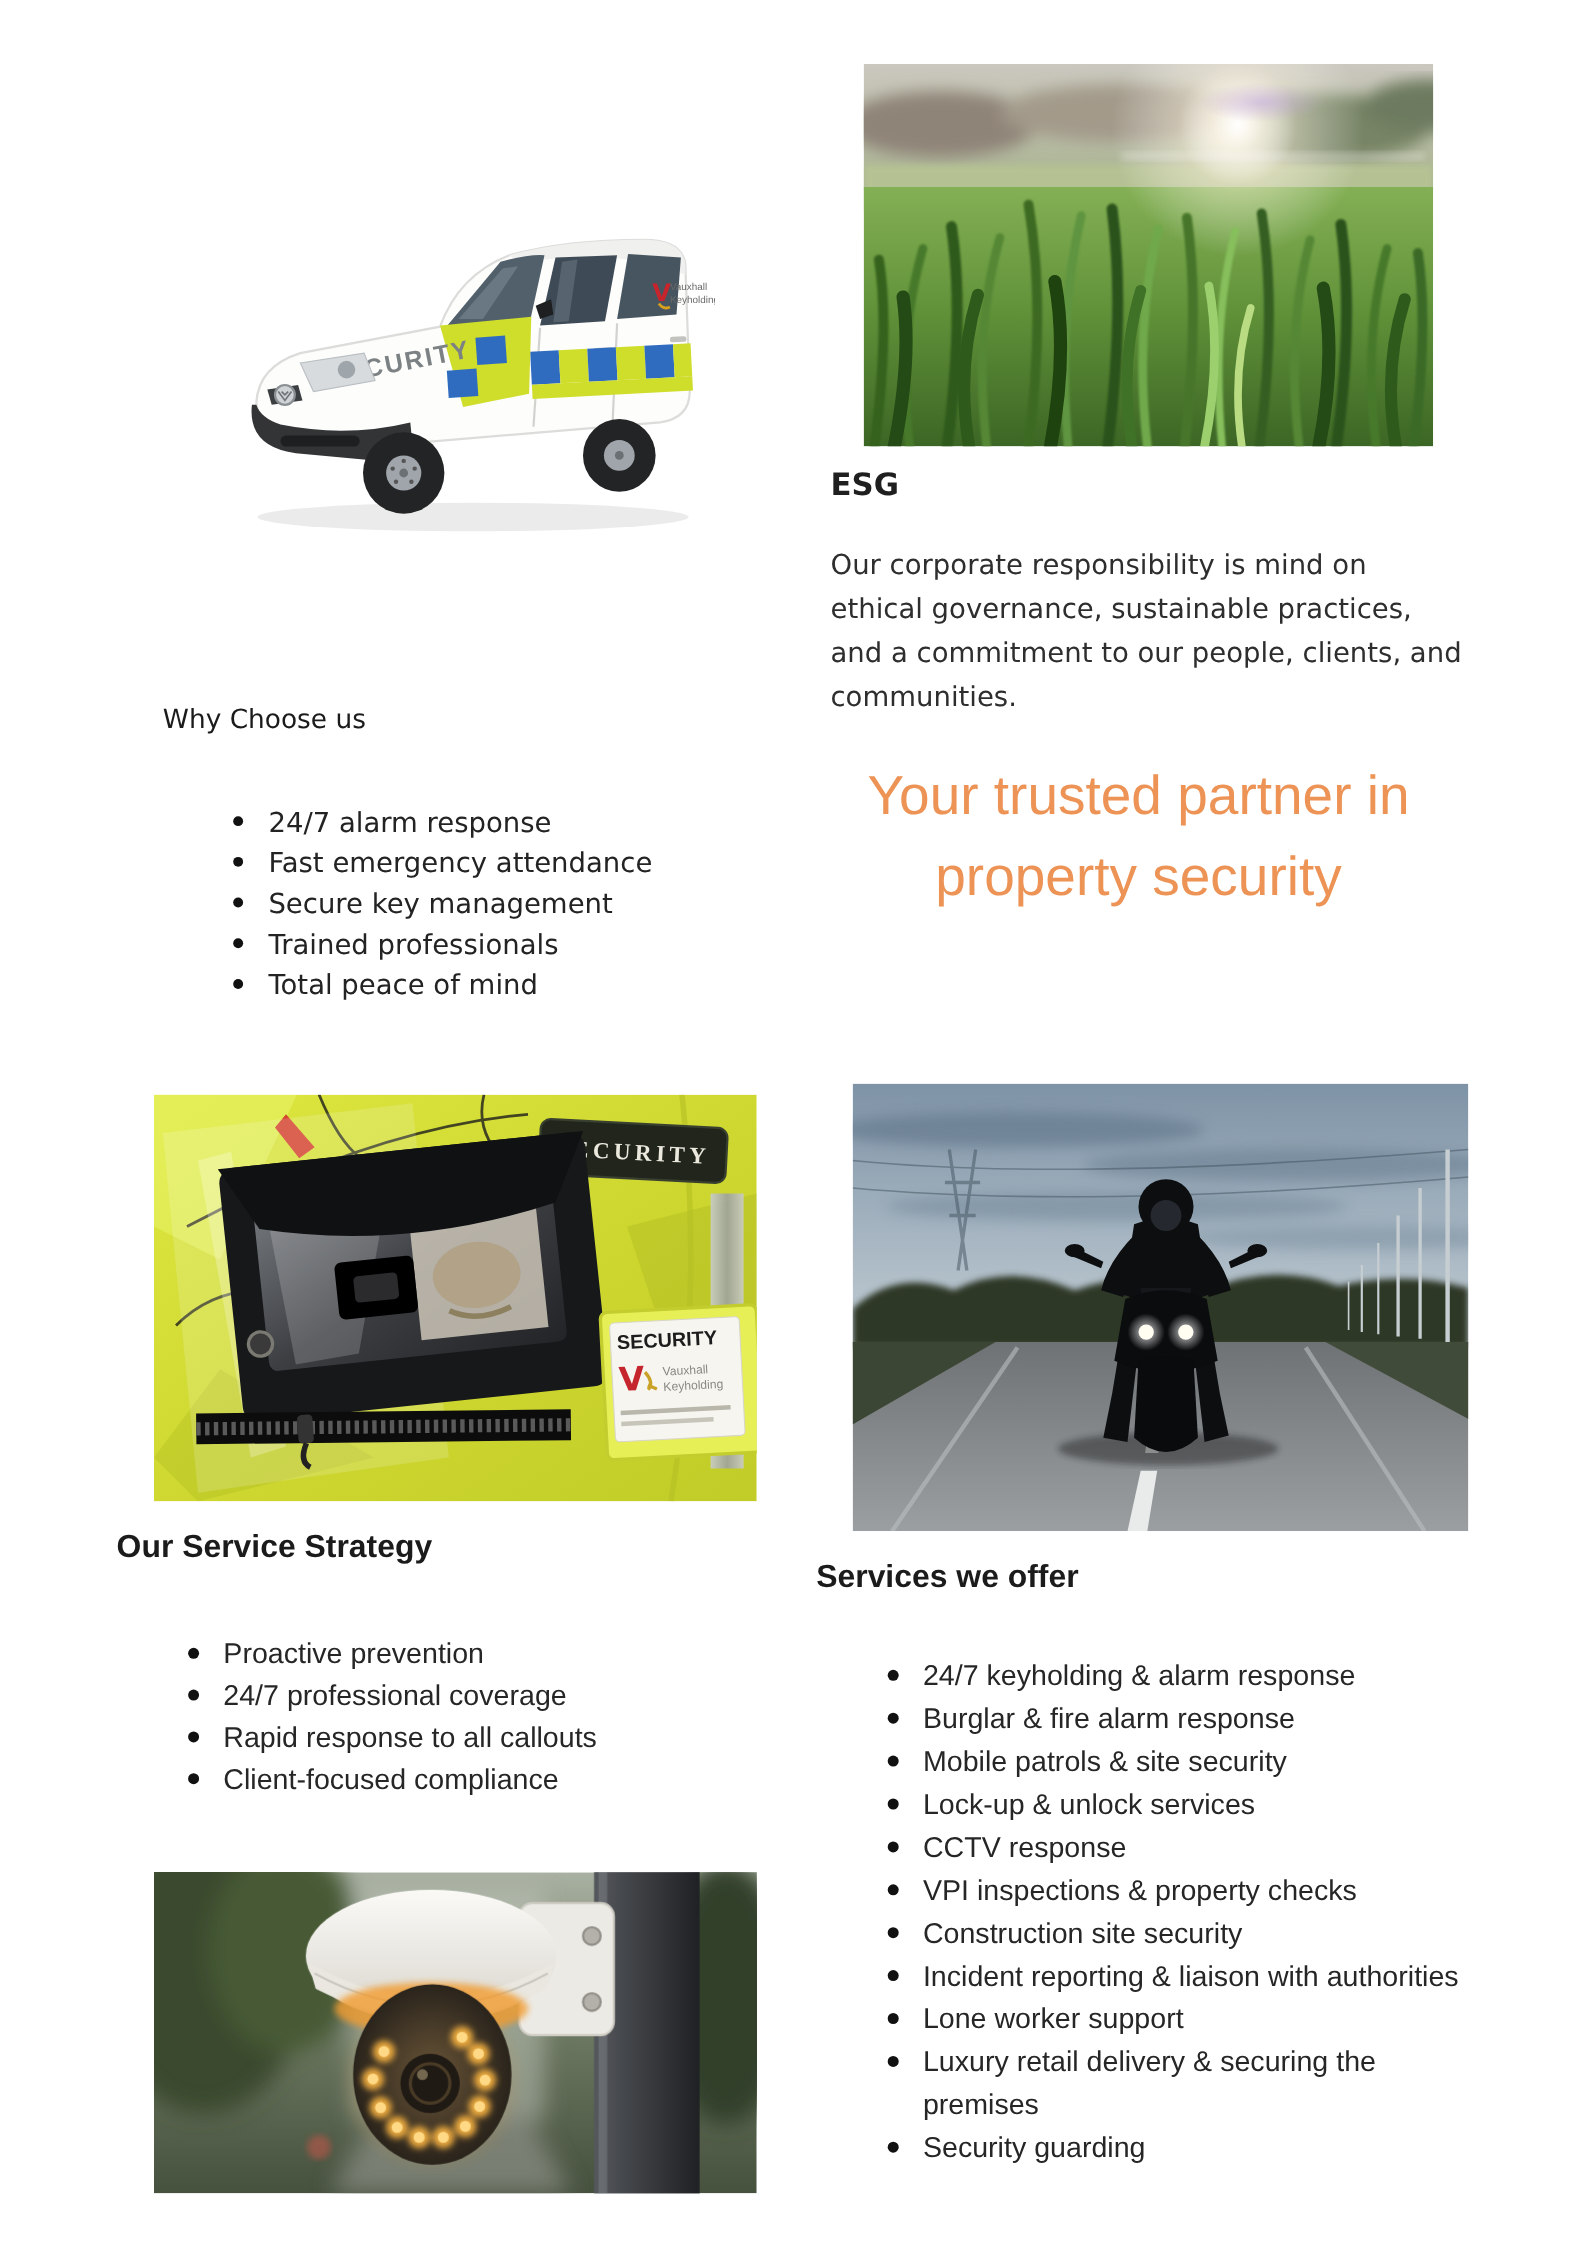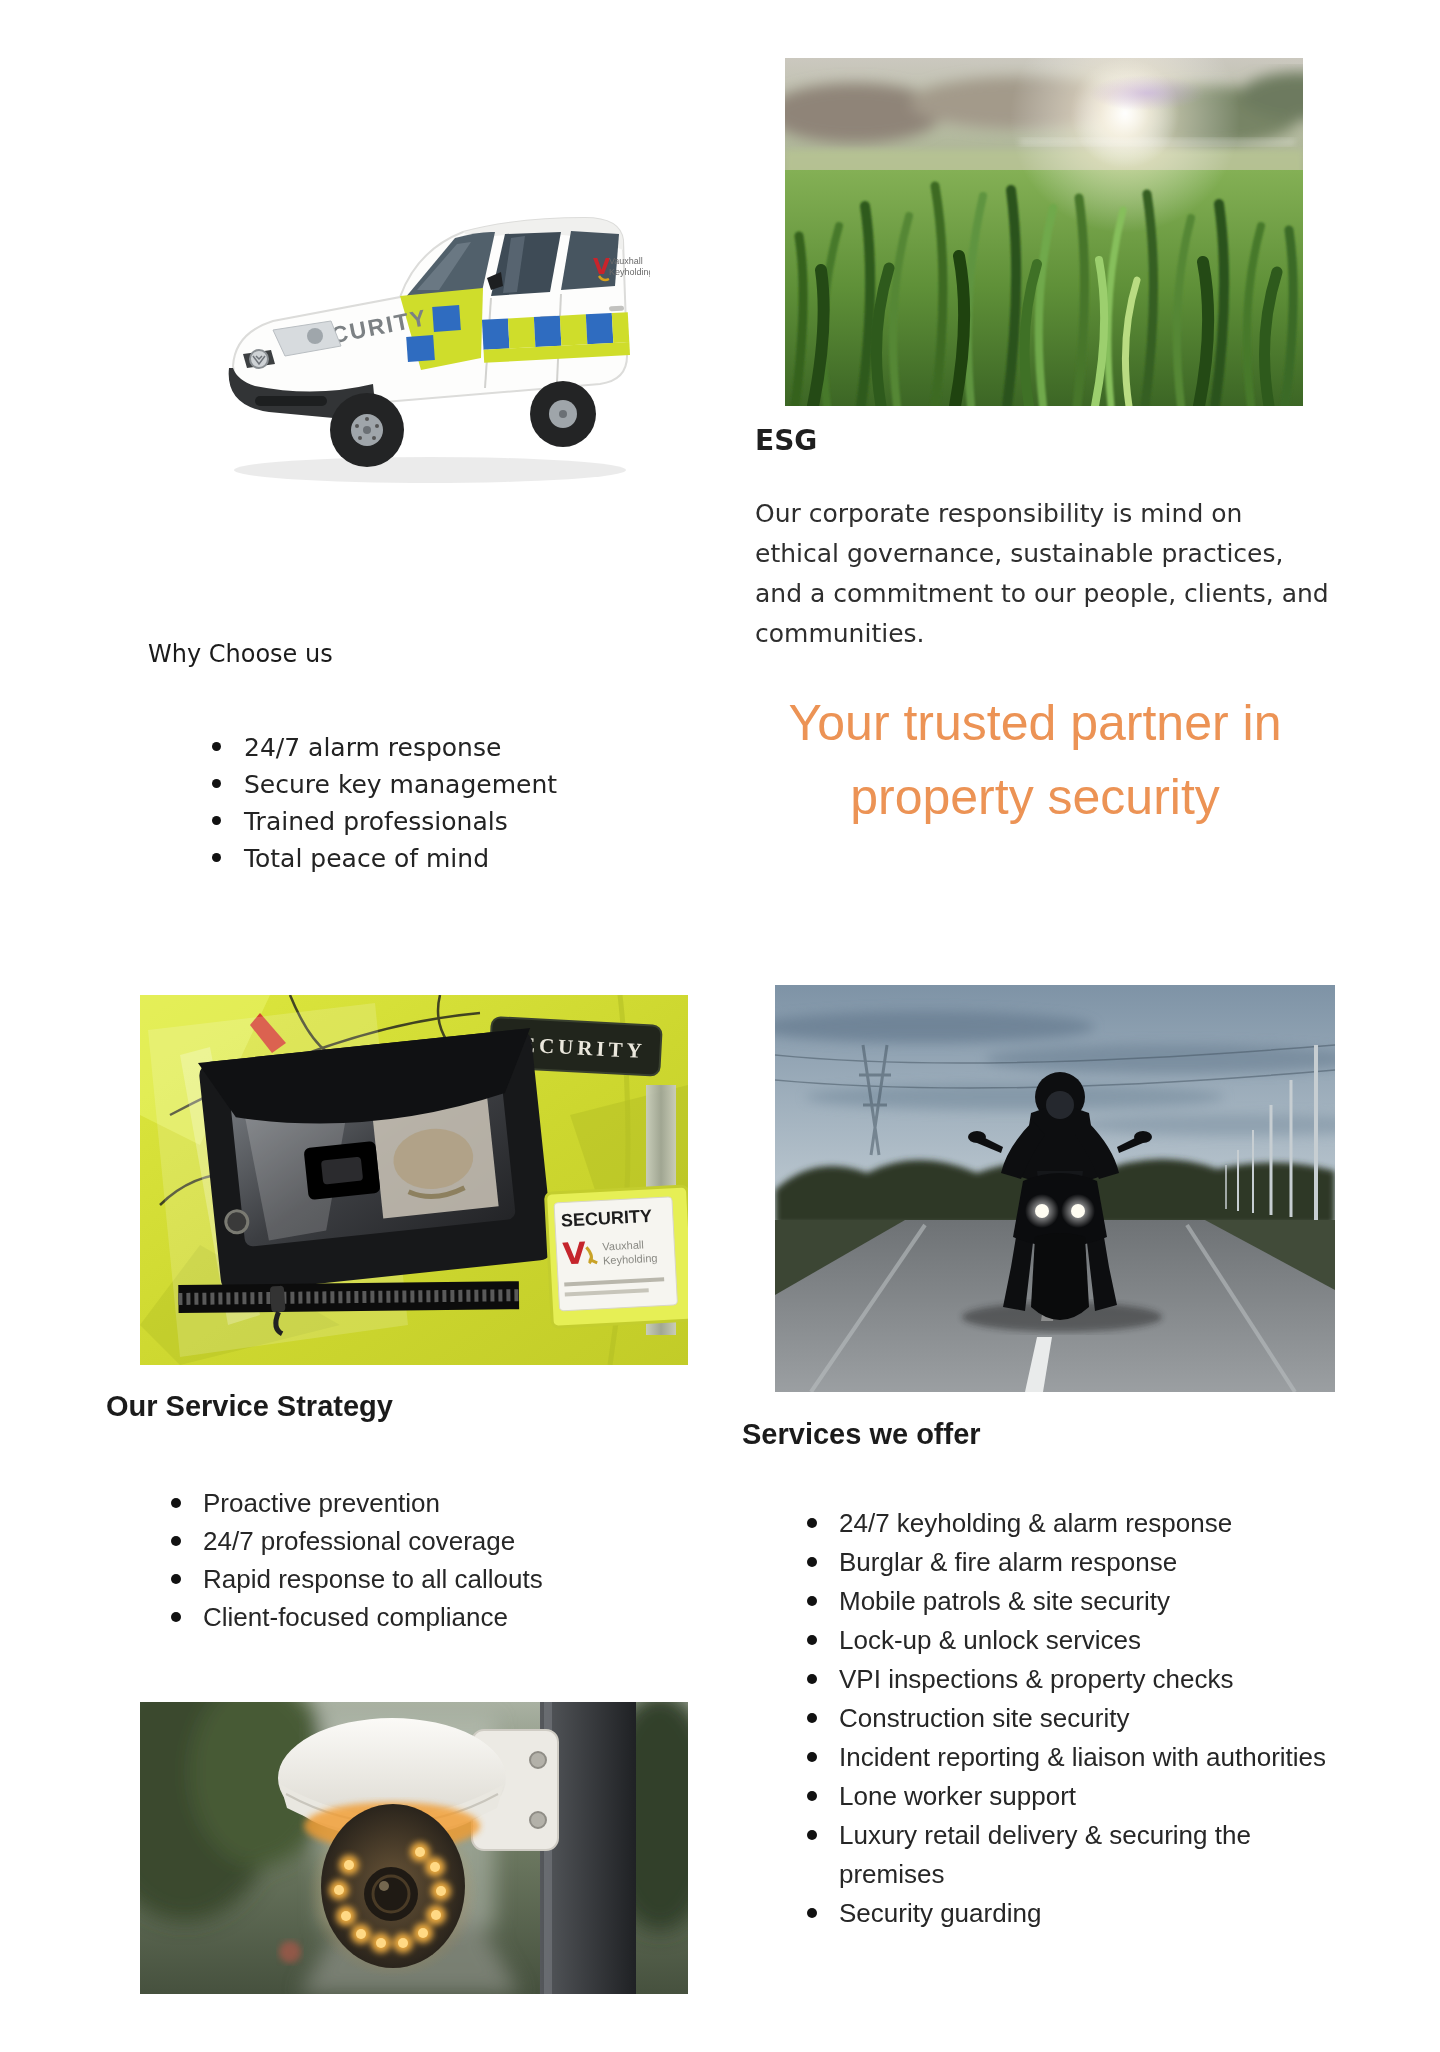--- a/index.html
+++ b/index.html
@@ -205,20 +205,23 @@
       </div>
       <div>
         <div>communities.</div>
       </div>
     </div>
 
   <div class="abs geo why-title">Why Choose us</div>
   <ul class="abs geo why-list bullets">
       <li>
         <div>24/7 alarm response</div>
+      </li>
+      <li>
+        <div>Fast emergency attendance</div>
       </li>
       <li>
         <div>Secure key management</div>
       </li>
       <li>
         <div>Trained professionals</div>
       </li>
       <li>
         <div>Total peace of mind</div>
       </li>
@@ -512,20 +515,23 @@
       <li>
         <div>Burglar &amp; fire alarm response</div>
       </li>
       <li>
         <div>Mobile patrols &amp; site security</div>
       </li>
       <li>
         <div>Lock-up &amp; unlock services</div>
       </li>
       <li>
+        <div>CCTV response</div>
+      </li>
+      <li>
         <div>VPI inspections &amp; property checks</div>
       </li>
       <li>
         <div>Construction site security</div>
       </li>
       <li>
         <div>Incident reporting &amp; liaison with authorities</div>
       </li>
       <li>
         <div>Lone worker support</div>

